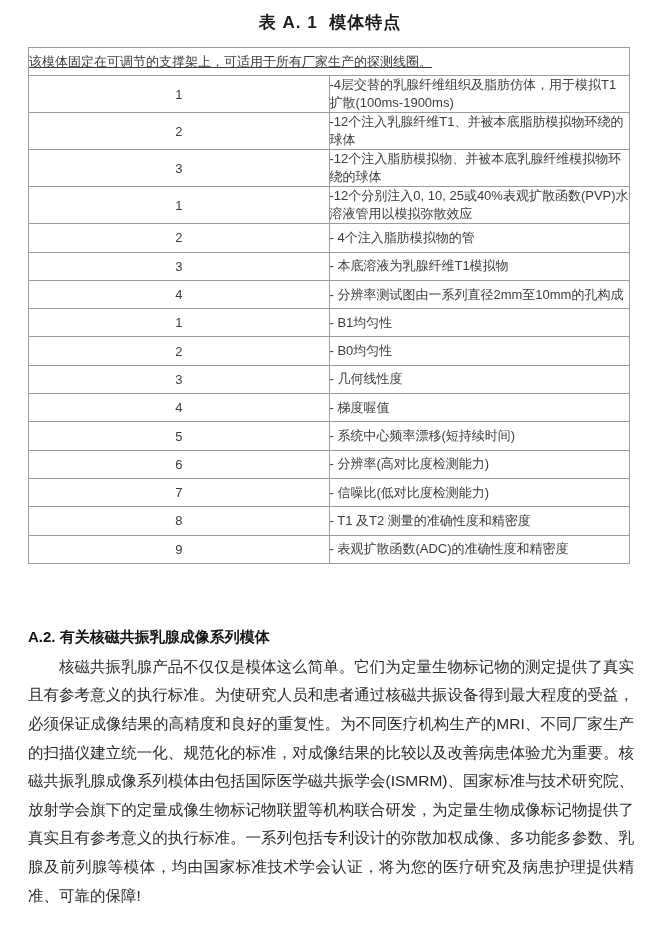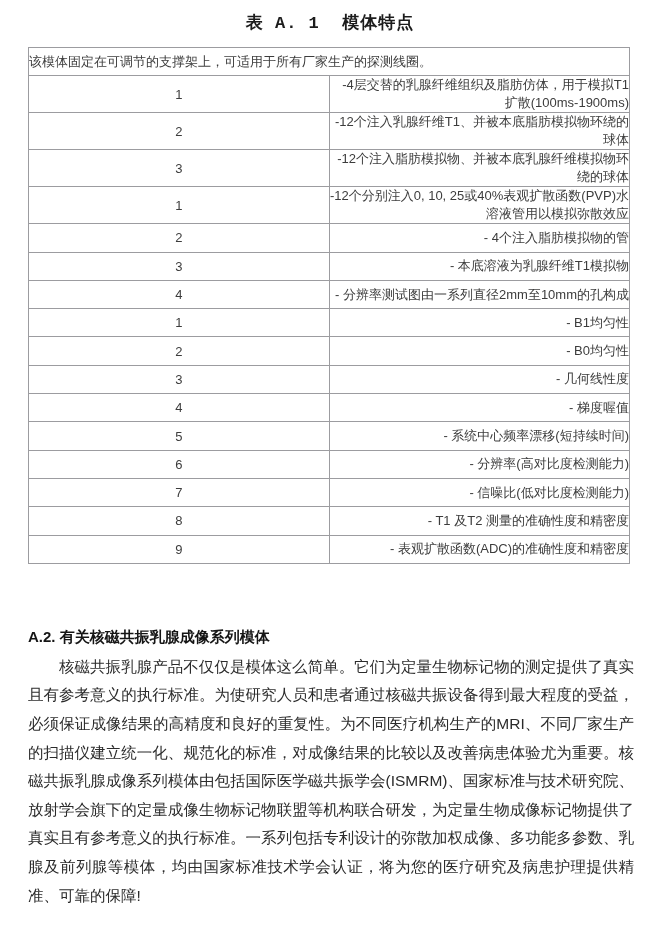--- a/index.html
+++ b/index.html
@@ -16,21 +16,20 @@
     overflow:hidden;
   }
   .doc-title{
     margin-top:11px;
     text-align:center;
     font-size:17px;
     font-weight:bold;
     color:#1c1c1c;
     letter-spacing:1px;
     white-space:pre;
-    font-family:Liberation Mono, monospace;
   }
   table.phantom{
     border-collapse:collapse;
     table-layout:fixed;
     width:602px;
     margin:13px 0 0 28px;
   }
   table.phantom td{
     border:1px solid var(--border);
     font-size:13px;
@@ -39,24 +38,24 @@
     padding:0;
     white-space:pre-wrap;
     overflow:hidden;
   }
   td.col-num{
     width:103px;
     text-align:center;
   }
   td.col-desc{
     padding-left:52px;
-    text-align:right;
   }
   td.full-cell{
     padding-left:44px;
+    text-decoration:underline;
   }
   td.band{
     background:var(--band);
   }
   .section-heading{
     margin:64px 0 0 28px;
     font-size:15px;
     font-weight:bold;
     color:#151515;
   }

